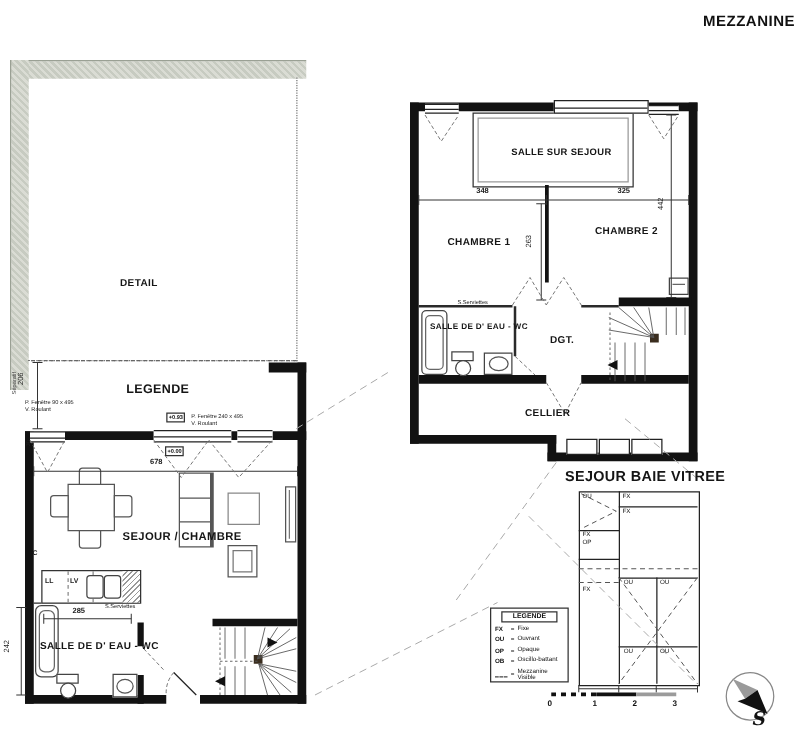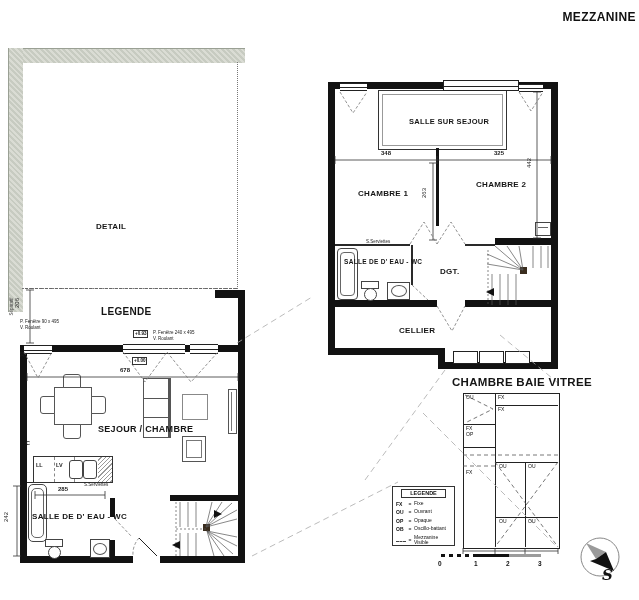--- a/index.html
+++ b/index.html
@@ -151,41 +151,41 @@
 
   <div class="dim" style="left:381px;top:150px;font-weight:bold;">348</div>
   <div class="dim" style="left:494px;top:150px;font-weight:bold;">325</div>
   <div class="dim rot" style="left:524px;top:160px;">442</div>
   <div class="dim rot" style="left:419px;top:190px;">263</div>
 
   <div class="room-lbl" style="left:358px;top:189px;font-size:8px;">CHAMBRE 1</div>
   <div class="room-lbl" style="left:476px;top:180px;font-size:8px;text-align:center;">CHAMBRE 2</div>
   <div class="room-lbl" style="left:344px;top:258px;font-size:6.5px;">SALLE DE D' EAU - WC</div>
   <div class="room-lbl" style="left:440px;top:267px;font-size:8px;">DGT.</div>
-  <div class="room-lbl" style="left:399px;top:326px;font-size:8px;">CELLIER</div>
+  <div class="room-lbl" style="left:420px;top:326px;font-size:8px;">CELLIER</div>
   <div class="dim tiny" style="left:366px;top:239px;">S.Serviettes</div>
 
   <div class="fixt" style="left:337px;top:248px;width:19px;height:50px;border-radius:4px;">
     <div style="position:absolute;left:2px;top:3px;right:2px;bottom:3px;border:1px solid #666;border-radius:4px;"></div>
   </div>
   <div class="fixt" style="left:361px;top:281px;width:16px;height:6px;"></div>
   <div class="fixt" style="left:364px;top:288px;width:11px;height:11px;border-radius:50%;"></div>
   <div class="fixt" style="left:387px;top:282px;width:21px;height:16px;">
     <div style="position:absolute;left:3px;top:2px;width:14px;height:10px;border:1px solid #555;border-radius:50%;"></div>
   </div>
   <div class="fixt" style="left:535px;top:222px;width:14px;height:12px;">
     <div style="position:absolute;left:2px;top:4px;right:2px;border-top:1px solid #666;"></div>
   </div>
   <div class="wall" style="left:520px;top:267px;width:7px;height:7px;background:#3a2d1e;"></div>
 
   <div class="vent" style="left:453px;top:351px;width:23px;height:11px;"></div>
   <div class="vent" style="left:479px;top:351px;width:23px;height:11px;"></div>
   <div class="vent" style="left:505px;top:351px;width:23px;height:11px;"></div>
 
-  <div class="room-lbl" style="left:452px;top:376px;font-size:11.5px;">CHAMBRE BAIE VITREE</div>
+  <div class="room-lbl" style="left:452px;top:376px;font-size:11.5px;">SEJOUR BAIE VITREE</div>
   <div class="abs" style="left:463px;top:393px;width:95px;height:154px;border:1.5px solid #222;z-index:3;"></div>
   <div class="det-line" style="left:495px;top:393px;width:1px;height:154px;"></div>
   <div class="det-line" style="left:463px;top:424px;width:33px;height:1px;"></div>
   <div class="det-line" style="left:463px;top:447px;width:33px;height:1px;"></div>
   <div class="det-line" style="left:495px;top:405px;width:63px;height:1px;"></div>
   <div class="det-line" style="left:495px;top:462px;width:63px;height:1px;"></div>
   <div class="det-line" style="left:495px;top:517px;width:63px;height:1px;"></div>
   <div class="det-line" style="left:525px;top:462px;width:1px;height:85px;"></div>
   <div class="det-lbl" style="left:466px;top:395px;">OU</div>
   <div class="det-lbl" style="left:466px;top:426px;">FX</div>

